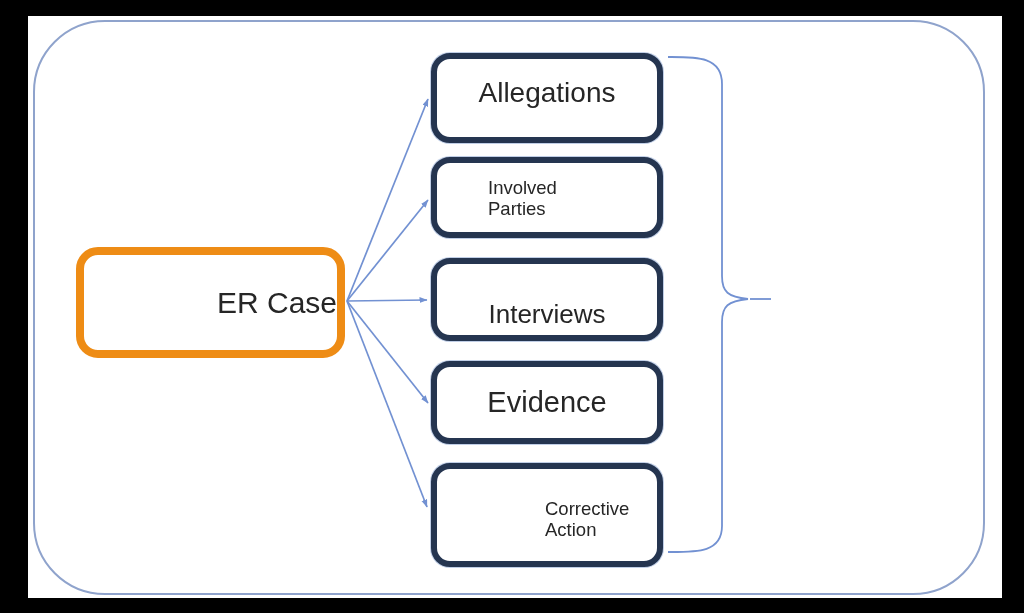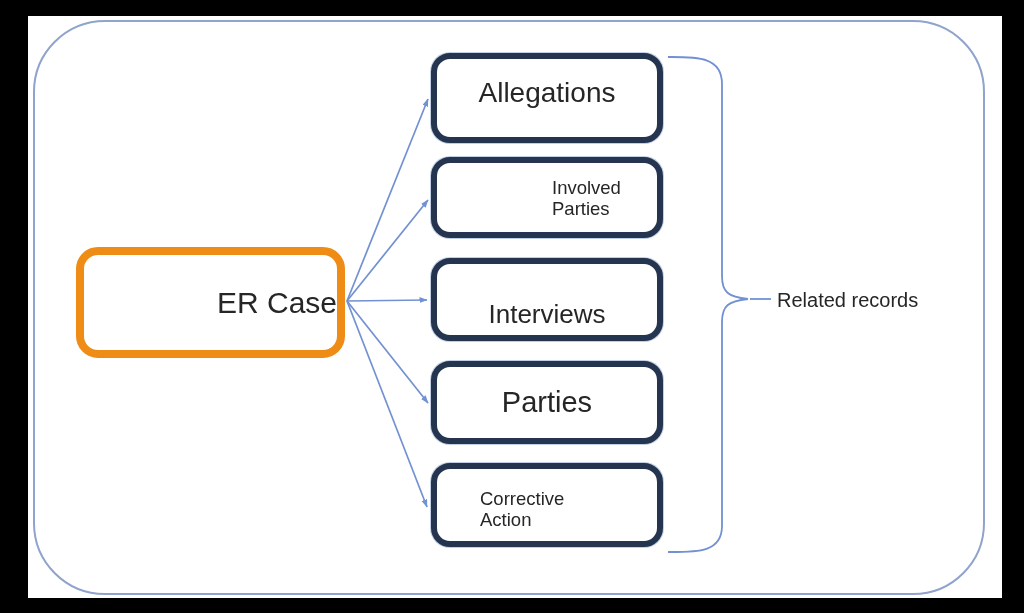--- a/index.html
+++ b/index.html
@@ -45,26 +45,26 @@
     left:431px;width:232px;
     background:#fff;
     border:6px solid var(--navy,#253550);
     border-radius:19px;
     box-sizing:border-box;
     box-shadow:0 0 0 1px rgba(140,165,210,.55);
     display:flex;align-items:center;justify-content:center;
   }
   .b0{top:53px;height:90px;font-size:28px;}
   .b0 span{transform:translateY(-5px);}
-  .b1{top:157px;height:81px;font-size:18.5px;line-height:21px;justify-content:flex-end;padding-left:51px;}
+  .b1{top:157px;height:81px;font-size:18.5px;line-height:21px;justify-content:flex-start;padding-left:51px;}
   .b1 span{display:inline-block;width:105px;}
   .b2{top:258px;height:83px;font-size:26px;}
   .b2 span{transform:translateY(3px);margin-top:24px;}
   .b3{top:361px;height:83px;font-size:29px;}
-  .b4{top:463px;height:84px;font-size:18.5px;line-height:21px;justify-content:flex-start;padding-left:43px;}
+  .b4{top:463px;height:104px;font-size:18.5px;line-height:21px;justify-content:flex-end;padding-left:43px;}
   .b4 span{display:inline-block;width:112px;transform:translateY(4px);}
   .group-label{
     position:absolute;
     left:777px;top:289px;
     font-size:20px;
     color:var(--text,#262626);
     white-space:nowrap;
   }
 </style>
 </head>
@@ -108,22 +108,21 @@
 
   <div class="rec-box b1">
     <span>Involved Parties</span>
   </div>
 
   <div class="rec-box b2">
     <span>Interviews</span>
   </div>
 
   <div class="rec-box b3">
-    <span>Parties</span>
+    <span>Evidence</span>
   </div>
 
   <div class="rec-box b4">
     <span>Corrective Action</span>
   </div>
 
-  <div class="group-label">Related records</div>
 
 </div>
 
 </body></html>

